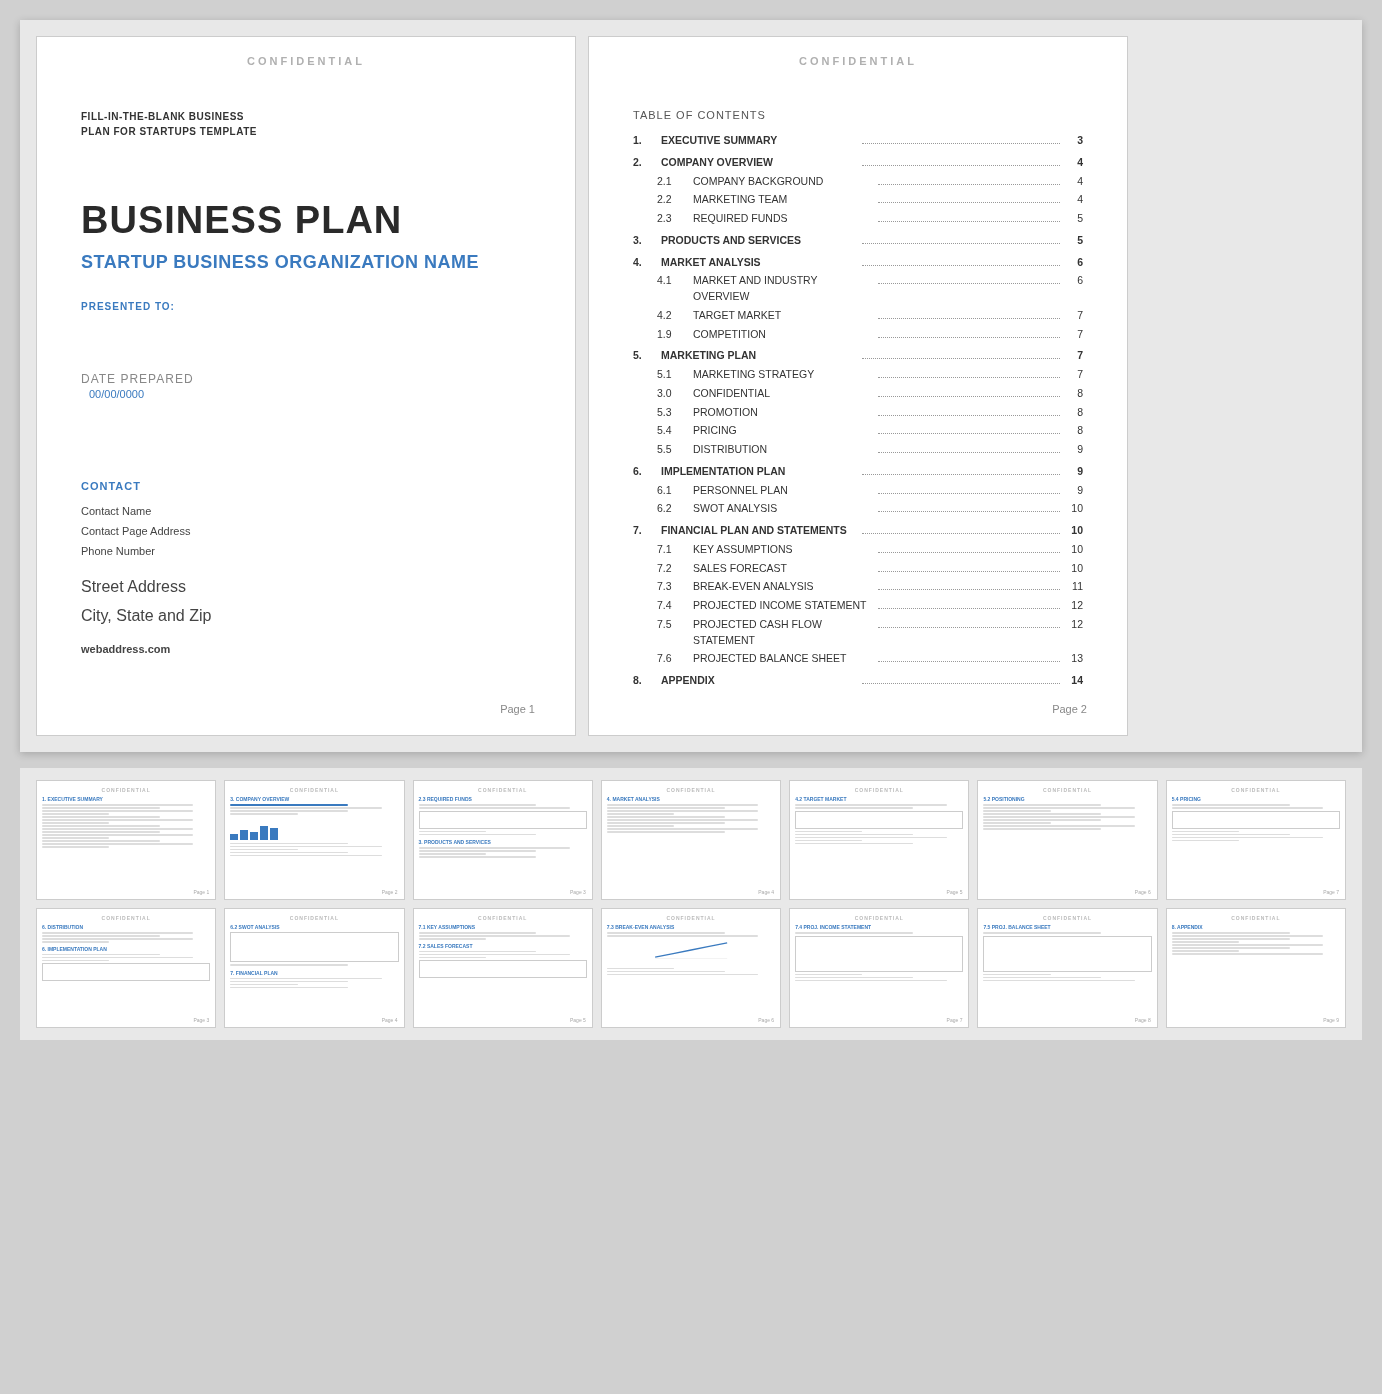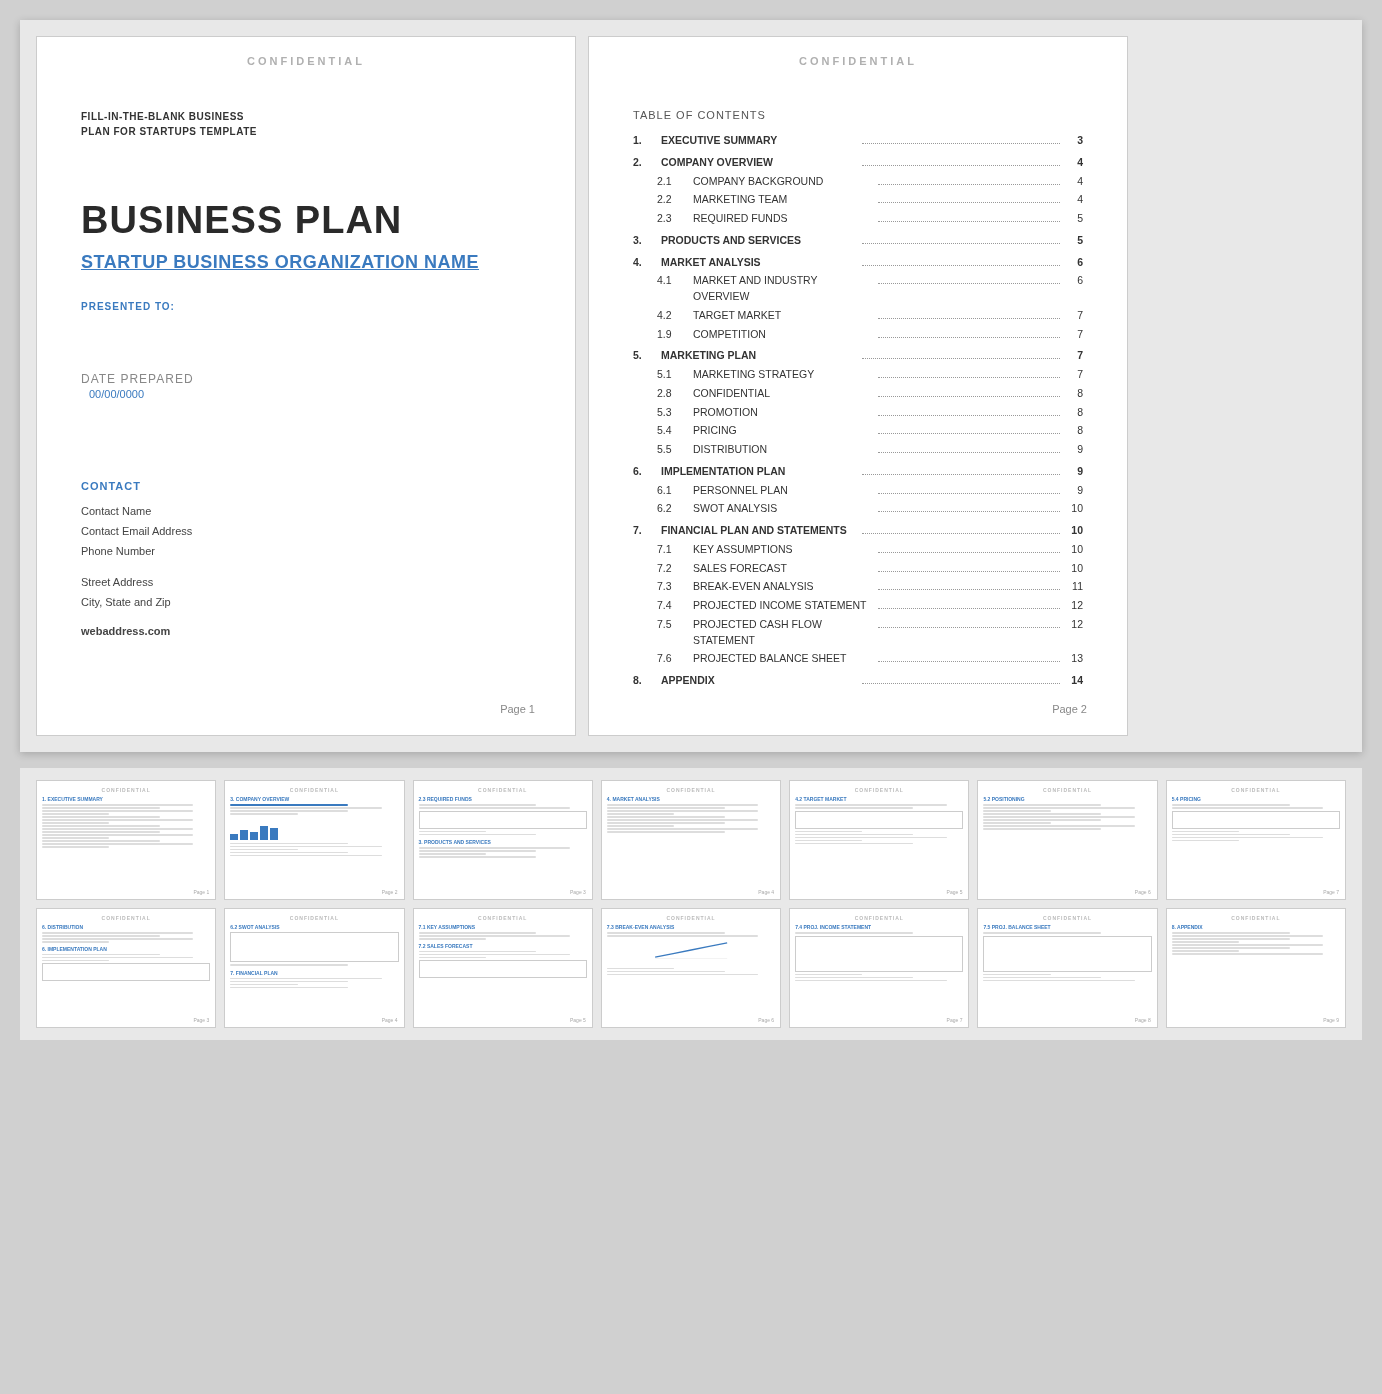--- a/index.html
+++ b/index.html
@@ -72,21 +72,20 @@
       margin-top: 60px;
       letter-spacing: 1px;
     }
 
     .page1-org-name {
       font-size: 18px;
       font-weight: bold;
       color: #3a7abf;
       margin-top: 10px;
       letter-spacing: 0.5px;
-      text-decoration: underline;
     }
 
     .page1-presented {
       margin-top: 28px;
       font-size: 10px;
       font-weight: bold;
       color: #3a7abf;
       text-transform: uppercase;
       letter-spacing: 1px;
     }
@@ -116,21 +115,21 @@
 
     .page1-contact-info {
       margin-top: 10px;
       font-size: 11px;
       color: #444;
       line-height: 1.8;
     }
 
     .page1-address {
       margin-top: 12px;
-      font-size: 11px;
+      font-size: 16px;
       color: #444;
       line-height: 1.8;
     }
 
     .page1-web {
       margin-top: 12px;
       font-size: 11px;
       color: #444;
       font-weight: bold;
     }
@@ -294,21 +293,21 @@
     <div class="page1-org-name">STARTUP BUSINESS ORGANIZATION NAME</div>
 
     <div class="page1-presented">PRESENTED TO:</div>
 
     <div class="page1-date-label">DATE PREPARED</div>
     <div class="page1-date-value">00/00/0000</div>
 
     <div class="page1-contact-header">CONTACT</div>
     <div class="page1-contact-info">
       <div>Contact Name</div>
-      <div>Contact Email Address</div>
+      <div>Contact Page Address</div>
       <div>Phone Number</div>
     </div>
     <div class="page1-address">
       <div>Street Address</div>
       <div>City, State and Zip</div>
     </div>
     <div class="page1-web">webaddress.com</div>
 
     <div class="page-number">Page 1</div>
   </div>
@@ -386,21 +385,21 @@
           <span class="toc-dotted"></span>
           <span class="toc-page">7</span>
         </li>
         <li class="toc-item sub-item">
           <span class="toc-sub-num">5.1</span>
           <span class="toc-label">MARKETING STRATEGY</span>
           <span class="toc-dotted"></span>
           <span class="toc-page">7</span>
         </li>
         <li class="toc-item sub-item">
-          <span class="toc-sub-num">2.8</span>
+          <span class="toc-sub-num">3.0</span>
           <span class="toc-label">CONFIDENTIAL</span>
           <span class="toc-dotted"></span>
           <span class="toc-page">8</span>
         </li>
         <li class="toc-item sub-item">
           <span class="toc-sub-num">5.3</span>
           <span class="toc-label">PROMOTION</span>
           <span class="toc-dotted"></span>
           <span class="toc-page">8</span>
         </li>

